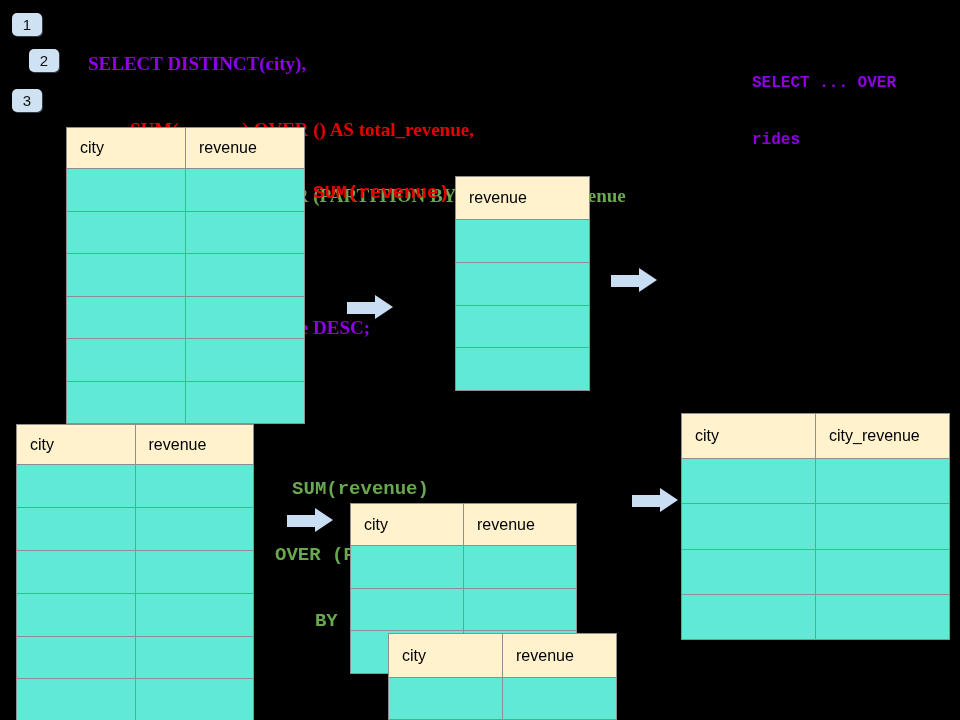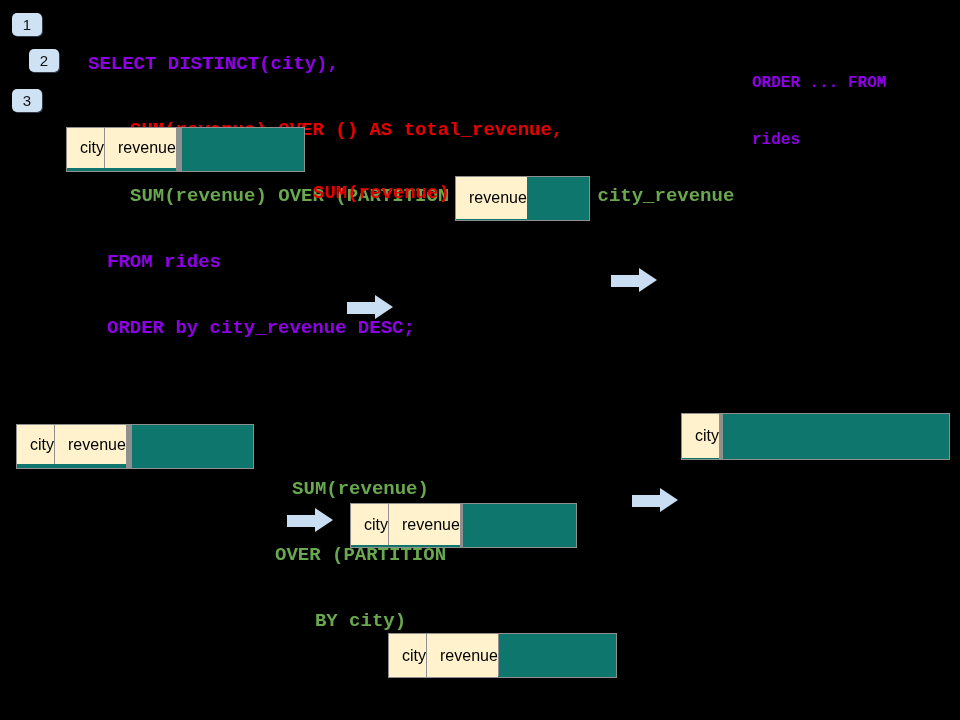--- a/index.html
+++ b/index.html
@@ -15,39 +15,39 @@
     box-shadow:1px 1px 0 rgba(90,110,130,.55);
   }
   .badge-1{left:12px;top:13px}
   .badge-2{left:29px;top:49px}
   .badge-3{left:12px;top:89px}
   
   .code{
     position:absolute;left:88px;top:9px;
     font:bold 19px "Liberation Mono",monospace;line-height:22px;white-space:pre;
   }
-  .code-line{white-space:pre;}
+  .code-line{white-space:pre;font-family:Liberation Serif, serif;}
   .ind-a{margin-left:42px}
   .ind-b{margin-left:19px}
   
   .side-note{
     position:absolute;left:752px;top:36px;
     font:bold 16px "Liberation Mono",monospace;line-height:19px;white-space:pre;
   }
   
   .annot{
     position:absolute;font:bold 19px "Liberation Mono",monospace;
     line-height:22px;white-space:pre;text-align:center;
   }
   .annot-total{left:313px;top:138px}
   .annot-partition{left:275px;top:434px}
   
   .tbl{
     position:absolute;box-sizing:border-box;border:1px solid #8f8f8f;
-    background:#0f766e;display:flex;flex-direction:row;
+    background:#5eead4;display:flex;flex-direction:column;
   }
   .thead{display:flex;background:#FFF2CC;flex:0 0 auto;}
   .th{
     flex:1;display:flex;align-items:center;padding-left:13px;
     font:16px "Liberation Sans",sans-serif;color:#000;
     border-right:1px solid #8f8f8f;box-sizing:border-box;
   }
   .th:last-child{border-right:none}
   .trow{display:flex;border-top:1px solid #8f8f8f;flex:0 0 auto;}
   .td{flex:1;border-right:1px solid #8f8f8f;box-sizing:border-box;}
@@ -90,21 +90,21 @@
 
   <div class="code">
     <div class="code-line" style="color: rgb(143, 0, 232);">SELECT DISTINCT(city),</div>
     <div class="code-line ind-a" style="color: rgb(230, 0, 0);">SUM(revenue) OVER () AS total_revenue,</div>
     <div class="code-line ind-a" style="color: rgb(106, 168, 79);">SUM(revenue) OVER (PARTITION BY city) as city_revenue</div>
     <div class="code-line ind-b" style="color: rgb(143, 0, 232);">FROM rides</div>
     <div class="code-line ind-b" style="color: rgb(143, 0, 232);">ORDER by city_revenue DESC;</div>
   </div>
 
   <div class="side-note" style="color: rgb(143, 0, 232);">
-    <div>ORDER ... FROM</div>
+    <div>SELECT ... OVER</div>
     <div>rides</div>
   </div>
 
   <div class="annot annot-total" style="color: rgb(230, 0, 0);">
     <div>SUM(revenue)</div>
   </div>
 
   <div class="annot annot-partition" style="color: rgb(106, 168, 79);">
     <div>SUM(revenue)</div>
     <div>OVER (PARTITION</div>
@@ -213,20 +213,21 @@
       </div>
       <div class="trow">
         <div class="td"></div>
         <div class="td"></div>
       </div>
       <div class="trow"></div>
     </div>
   <div class="tbl t6">
       <div class="thead">
         <div class="th">city</div>
+        <div class="th">city_revenue</div>
       </div>
       <div class="trow">
         <div class="td"></div>
         <div class="td"></div>
       </div>
       <div class="trow">
         <div class="td"></div>
         <div class="td"></div>
       </div>
       <div class="trow">

